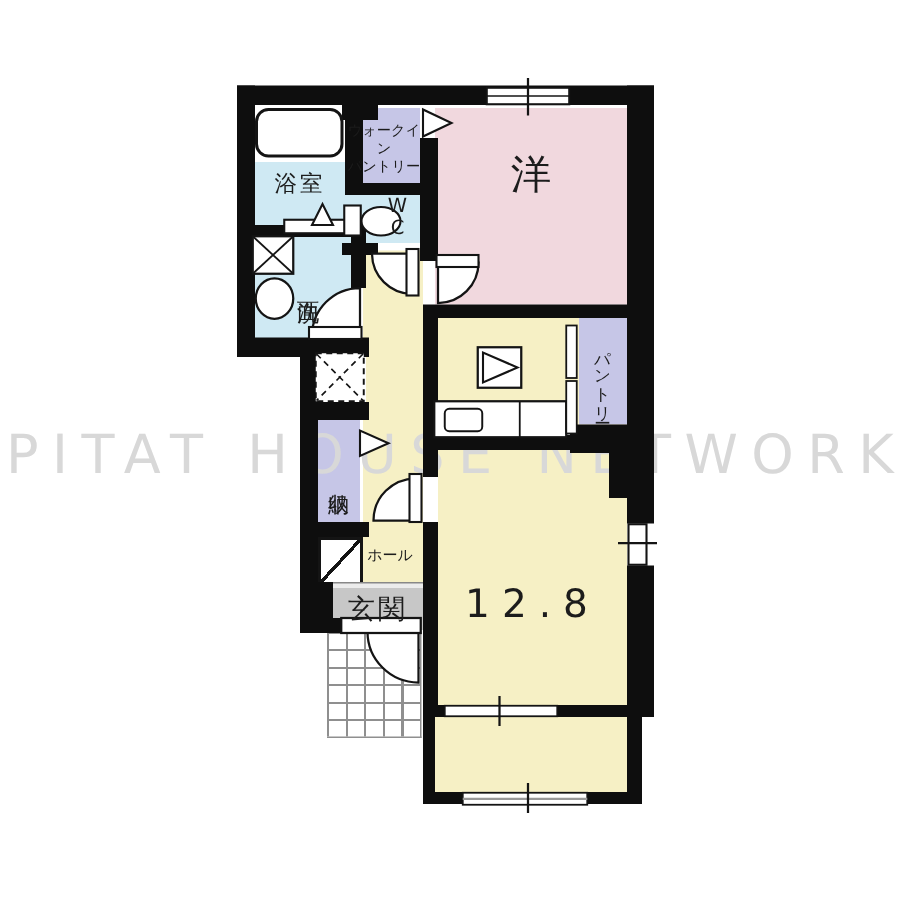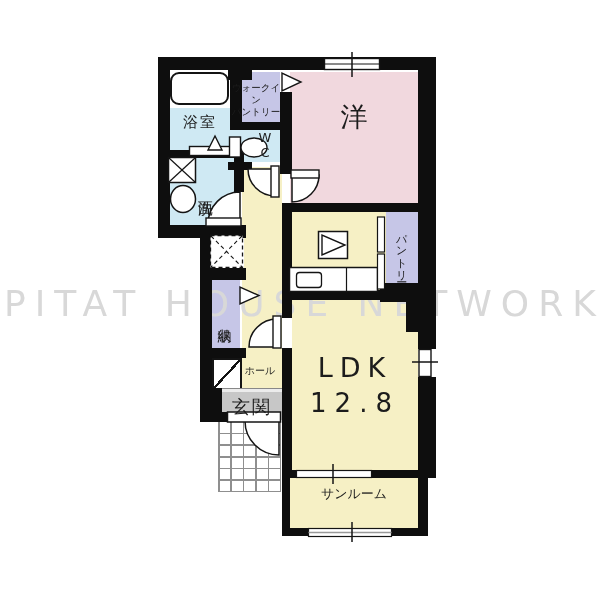--- a/index.html
+++ b/index.html
@@ -147,17 +147,15 @@
   </div>
   <div class="lbl" style="left:254px;top:131px;width:22px;font-size:13px">
     <div>W</div>
     <div>C</div>
   </div>
   <div class="lbl" style="left:290px;top:101px;width:128px;font-size:27px">洋</div>
   <div class="lbl vert" style="left:394px;top:215px;height:72px;font-size:11px">パントリー</div>
   <div class="lbl vert" style="left:217px;top:293px;height:50px;font-size:14px">収納</div>
   <div class="lbl" style="left:236px;top:365px;width:48px;font-size:10px">ホール</div>
   <div class="lbl" style="left:222px;top:397px;width:60px;font-size:18px;letter-spacing:2px">玄関</div>
-  <div class="lbl" style="left:292px;top:352px;width:126px;font-size:27px;letter-spacing:7px">LDK</div>
   <div class="lbl" style="left:292px;top:389px;width:126px;font-size:26px;letter-spacing:8px">12.8</div>
-  <div class="lbl" style="left:290px;top:487px;width:128px;font-size:13px">サンルーム</div>
 
 </div>
 
 </body></html>

